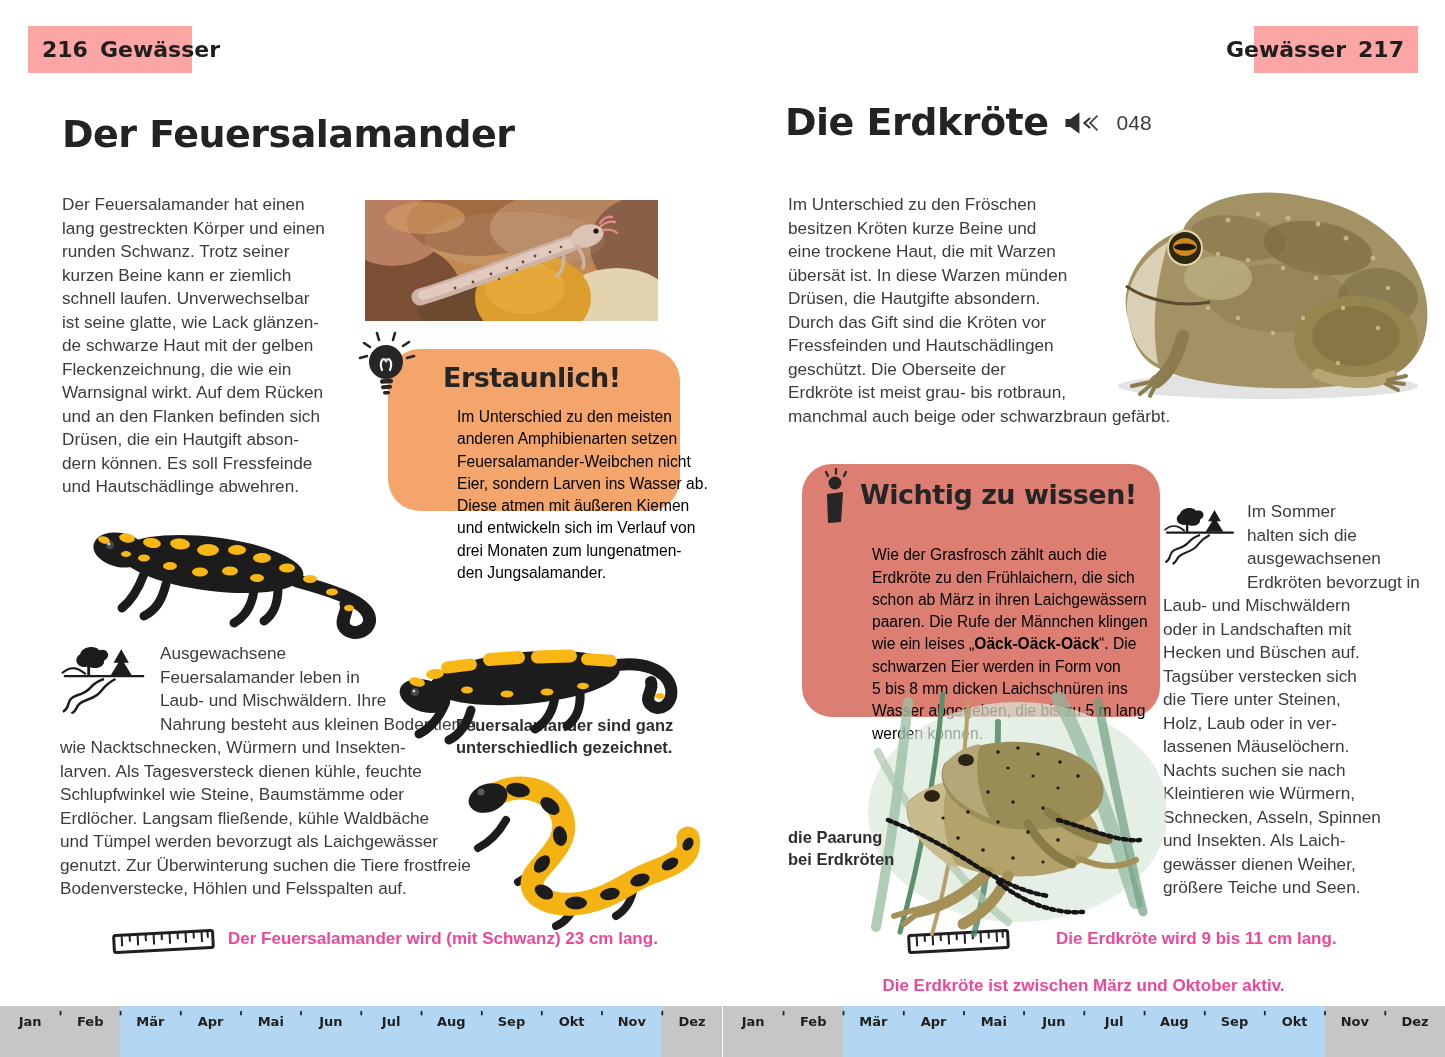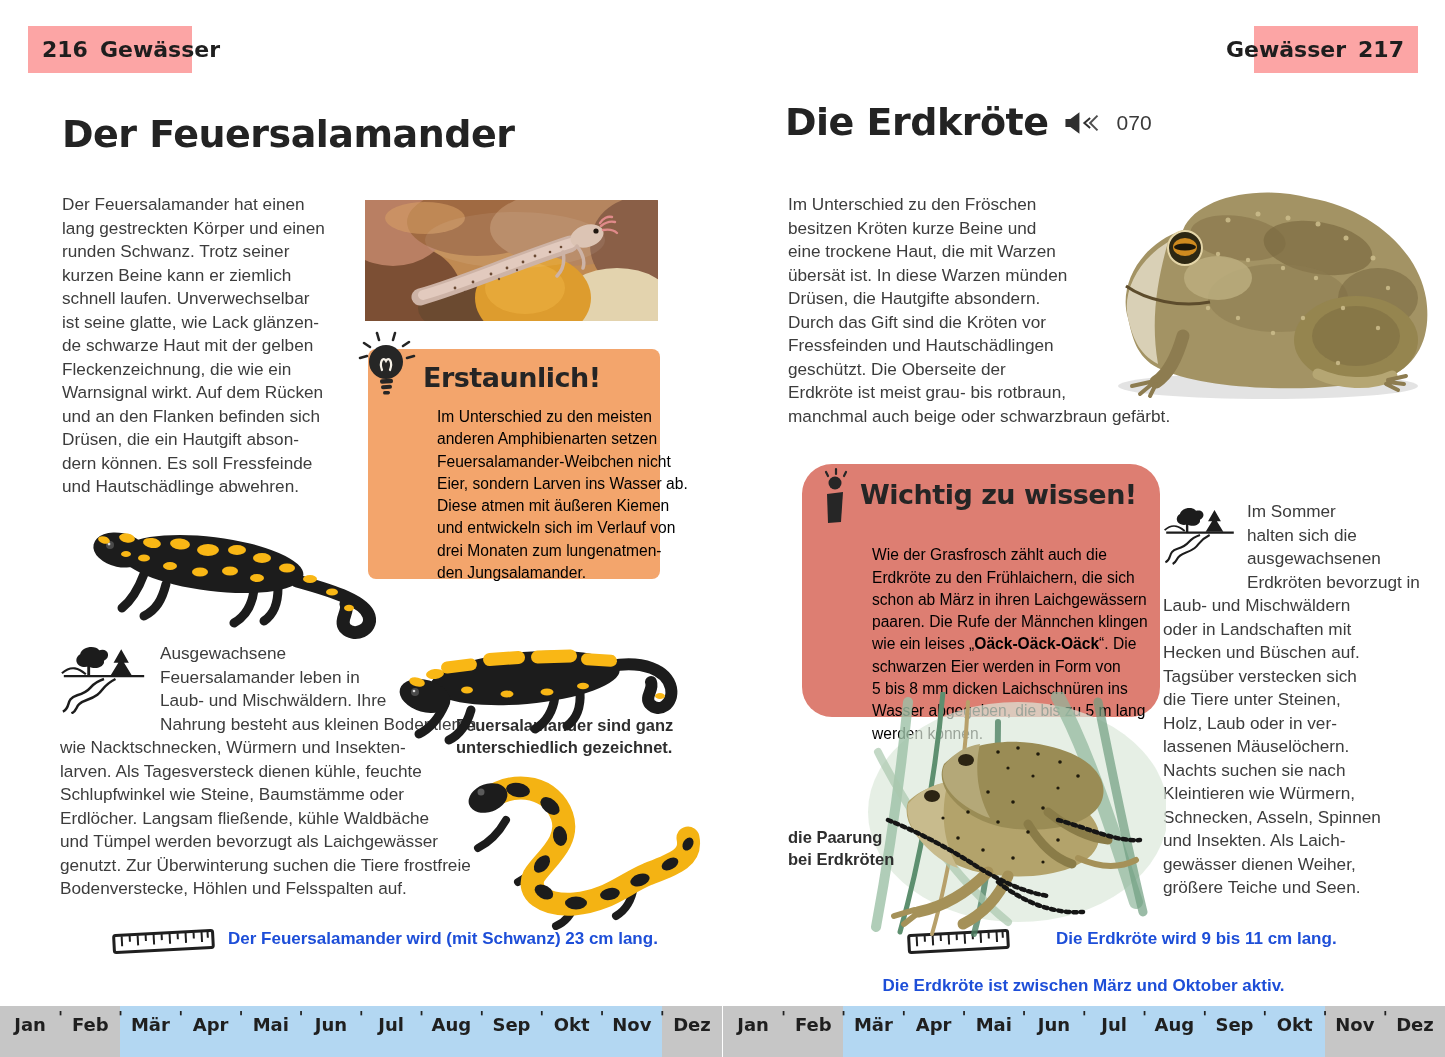--- a/index.html
+++ b/index.html
@@ -5,32 +5,32 @@
   * { margin:0; padding:0; box-sizing:border-box; }
   html,body { width:1445px; height:1057px; }
   body { font-family:"Liberation Sans", sans-serif; background:#ffffff; color:#3c3c3c; position:relative; overflow:hidden; }
   .abs { position:absolute; }
 
   .header-chip { background:#fca5a5; height:47px; display:flex; align-items:center; gap:12px;
                  font-family:"DejaVu Sans", sans-serif; font-weight:bold; font-size:22px; color:#1e1e1e; }
   .page-title { font-family:"DejaVu Sans", sans-serif; font-weight:bold; font-size:38px; color:#232323; letter-spacing:-0.5px; }
 
   .body-text { font-size:17.2px; line-height:23.5px; white-space:pre-line; color:#3c3c3c; }
-  .bold-line { font-weight:bold; font-size:17px; color:#1d4ed8; white-space:pre-line; }
+  .bold-line { font-weight:bold; font-size:17px; color:#ec4899; white-space:pre-line; }
 
   .fact-box { background:#f3a56c; border-radius:32px; }
   .know-box { background:#dd7e72; border-radius:30px; }
   .box-title { font-family:"DejaVu Sans", sans-serif; font-weight:bold; font-size:27px; color:#252525; letter-spacing:-0.5px; }
   .box-text { font-size:15.6px; line-height:22.3px; white-space:pre-line; color:#000000;margin-left:48px; }
 
   .audio-ref { display:flex; align-items:center; gap:8px; font-size:21px; color:#3a3a3a; }
 
   .month-bar { display:flex; height:51px; }
   .month-cell { flex:1 1 0; background:#c6c6c6; position:relative; text-align:center;
-                font-family:"DejaVu Sans", sans-serif; font-weight:bold; font-size:18px; color:#1f1f1f; padding-top:8px; }
+                font-family:"DejaVu Sans", sans-serif; font-weight:bold; font-size:13px; color:#1f1f1f; padding-top:8px; }
   .month-cell.active { background:#b3d7f2; }
   .month-cell:not(:first-child)::before { content:"'"; position:absolute; left:-2px; top:3px; font-size:15px; color:#222; }
 
   .float-icon { float:left; margin:2px 12px 4px 0; }
   .caption { white-space:pre-line; font-weight:bold; font-size:16.5px; line-height:22px; color:#2e2e2e; }
   .z2 { z-index:2; } .z3 { z-index:3; }
 </style>
 </head>
 <body>
 
@@ -100,21 +100,21 @@
       <line x1="55" y1="12" x2="49" y2="16"></line>
         <line x1="60" y1="26" x2="53" y2="28"></line>
     </g>
     <circle cx="32" cy="32" r="17" fill="#262626"></circle>
     <path d="M28,40 C25,32 29,26 32,31 C35,26 39,32 36,40" stroke="#f6f1e8" stroke-width="2.2" fill="none" stroke-linecap="round"></path>
     <rect x="26" y="49" width="13" height="4.5" rx="2" fill="#262626" transform="rotate(-3 32 51)"></rect>
     <rect x="27" y="55" width="11" height="4" rx="2" fill="#262626" transform="rotate(-3 32 57)"></rect>
     <rect x="29" y="61" width="7" height="3.5" rx="1.7" fill="#262626" transform="rotate(-3 32 62)"></rect>
   </svg>
 
-  <div class="abs fact-box" style="left:368px;top:349px;width:292px;height:230px;border-radius:8px;">
+  <div class="abs fact-box" style="left:388px;top:349px;width:292px;height:162px;">
     <div class="abs box-title" style="left:55px;top:13px;">Erstaunlich!</div>
     <div class="abs box-text" style="left:21px;top:57px;width:258px;">Im Unterschied zu den meisten
 anderen Amphibienarten setzen
 Feuersalamander-Weibchen nicht
 Eier, sondern Larven ins Wasser ab.
 Diese atmen mit äußeren Kiemen
 und entwickeln sich im Verlauf von
 drei Monaten zum lungenatmen-
 den Jungsalamander.</div>
   </div>
@@ -275,21 +275,21 @@
   </div>
 
   <div class="abs" style="left:63px;top:100px;display:flex;align-items:flex-end;gap:14px;">
     <span class="page-title">Die Erdkröte</span>
     <span class="audio-ref" style="padding-bottom:6px;">
       <svg width="46" height="30" viewBox="0 0 56 30">
         <polygon points="20,2 9,10 3,10 3,20 9,20 20,28" fill="#2f2f2f"></polygon>
         <path d="M33,9 L26,15 L33,21" stroke="#2f2f2f" stroke-width="2.4" fill="none"></path>
         <path d="M42,6 L33,15 L42,24" stroke="#2f2f2f" stroke-width="2.4" fill="none" opacity="0.85"></path>
       </svg>
-      <span>070</span>
+      <span>048</span>
     </span>
   </div>
 
   <div class="abs body-text" style="left:66px;top:193px;width:660px;">Im Unterschied zu den Fröschen
 besitzen Kröten kurze Beine und
 eine trockene Haut, die mit Warzen
 übersät ist. In diese Warzen münden
 Drüsen, die Hautgifte absondern.
 Durch das Gift sind die Kröten vor
 Fressfeinden und Hautschädlingen

